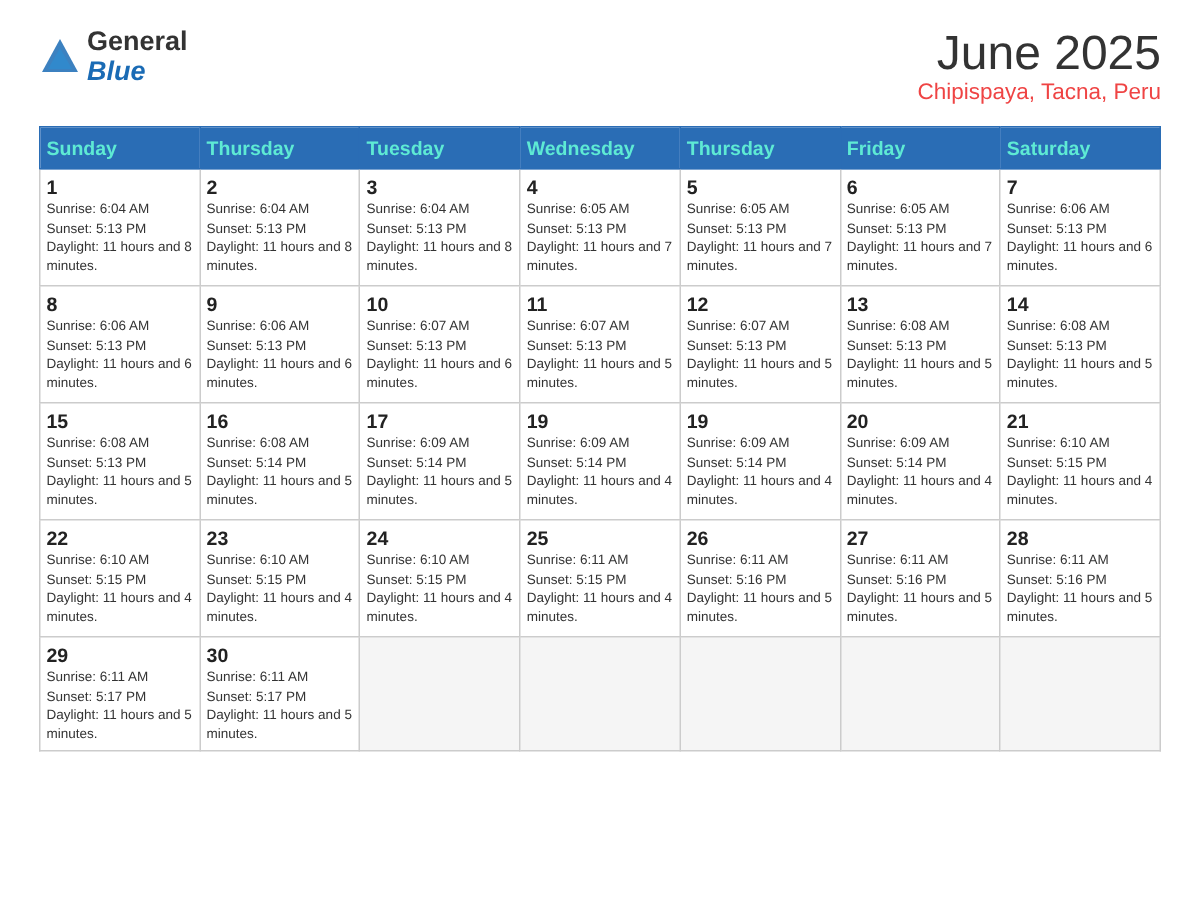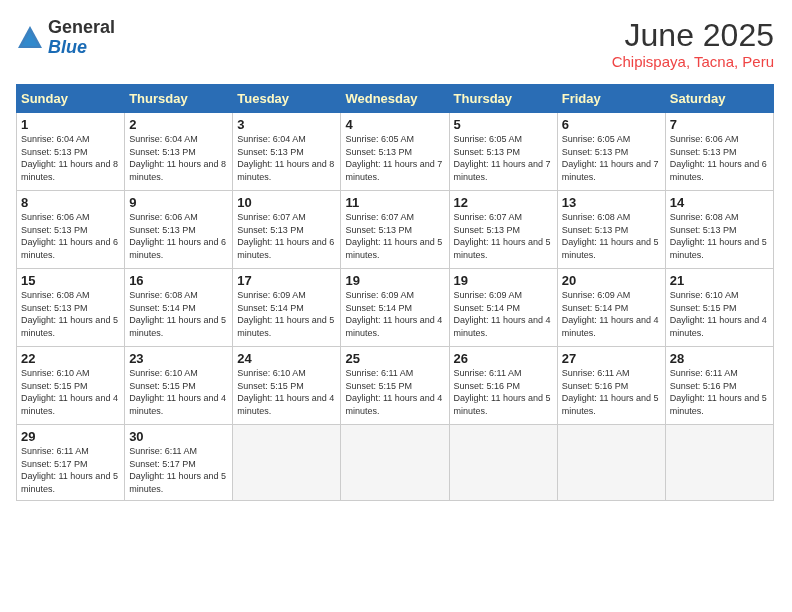--- a/index.html
+++ b/index.html
@@ -6,21 +6,21 @@
     body {
       font-family: Arial, sans-serif;
       background: #fff;
       width: 792px;
       height: 612px;
       overflow: hidden;
     }
     .page {
       width: 792px;
       min-height: 612px;
-      padding: 18px 18px 10px 16px;
+      padding: 18px 18px 10px 26px;
     }
     .header {
       display: flex;
       justify-content: space-between;
       align-items: flex-start;
       margin-bottom: 14px;
     }
     .logo {
       display: flex;
       align-items: center;
@@ -59,21 +59,21 @@
       font-size: 15px;
       color: #ef4444;
     }
     .calendar {
       width: 100%;
       border-collapse: collapse;
       table-layout: fixed;
     }
     .calendar th {
       background: #2a6db5;
-      color: #fef9c3;
+      color: #5eead4;
       font-size: 13px;
       font-weight: bold;
       padding: 6px 4px;
       text-align: left;
       border: 1px solid #2a6db5;
     }
     .calendar td {
       border: 1px solid #ccc;
       vertical-align: top;
       padding: 4px 4px 4px 4px;

